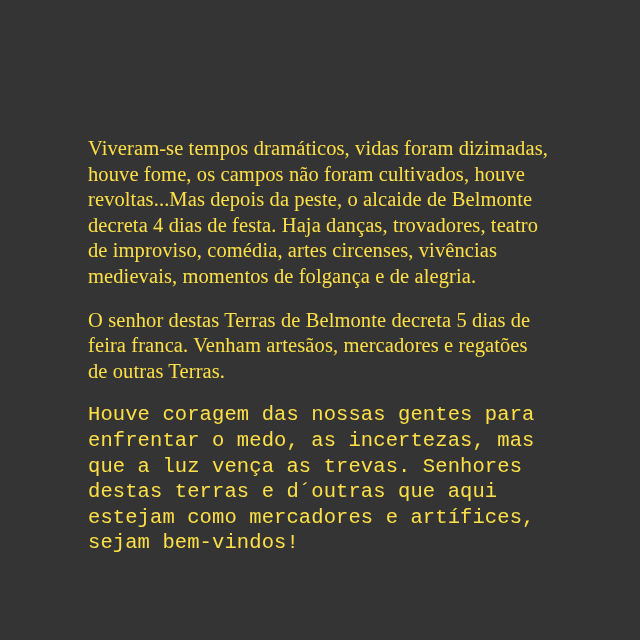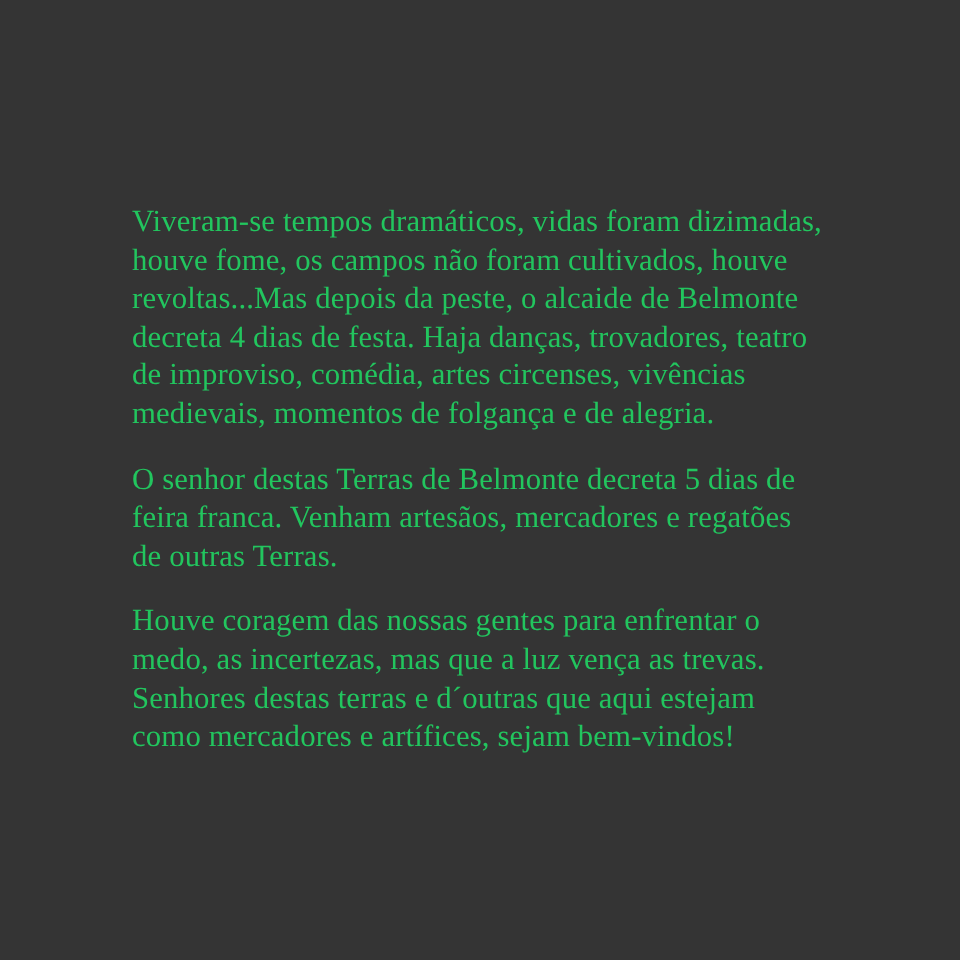--- a/index.html
+++ b/index.html
@@ -25,25 +25,26 @@
     top: 136px;
     width: 462px;
     color: #f2f1ef;
   }
   .paragraph {
     font-size: 20.5px;
     line-height: 25.6px;
     letter-spacing: 0.1px;
     margin: 0 0 18px 0;
     text-align: left;
-    color: #22c55e;
+    color: #fde047;
     font-weight: 400;
   }
   .paragraph:last-child {
     margin-bottom: 0;
+    font-family: Liberation Mono, monospace;
   }
 </style>
 </head>
 <body>
 
 <div class="page">
   <div class="text-block">
     <p class="paragraph">Viveram-se tempos dramáticos, vidas foram dizimadas, houve fome, os campos não foram cultivados, houve revoltas...Mas depois da peste, o alcaide de Belmonte decreta 4 dias de festa. Haja danças, trovadores, teatro de improviso, comédia, artes circenses, vivências medievais, momentos de folgança e de alegria.</p>
     <p class="paragraph">O senhor destas Terras de Belmonte decreta 5 dias de feira franca. Venham artesãos, mercadores e regatões de outras Terras.</p>
     <p class="paragraph">Houve coragem das nossas gentes para enfrentar o medo, as incertezas, mas que a luz vença as trevas. Senhores destas terras e d´outras que aqui estejam como mercadores e artífices, sejam bem-vindos!</p>

